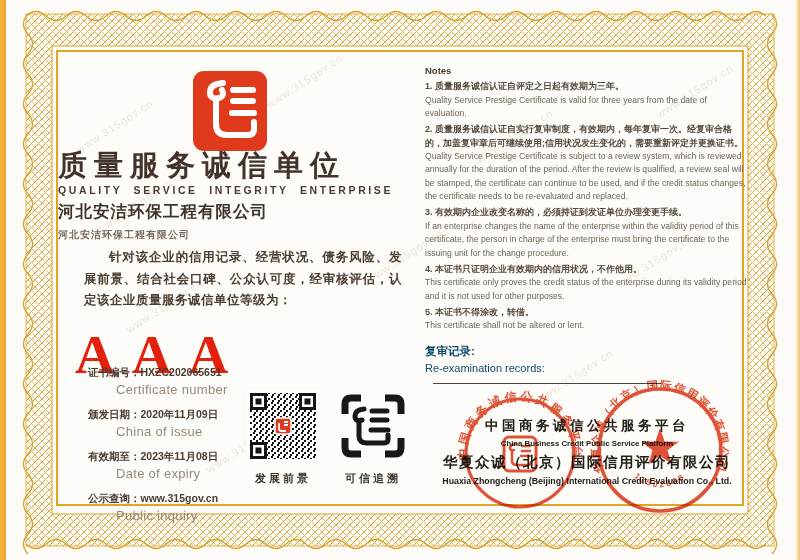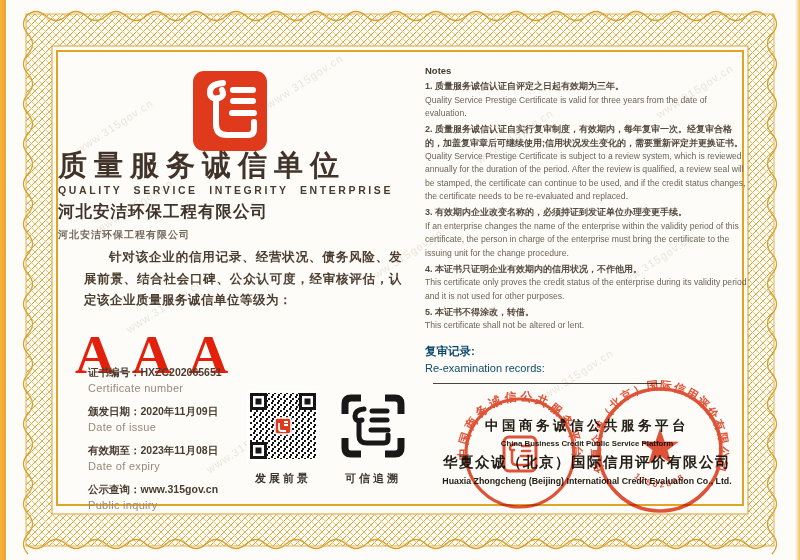--- a/index.html
+++ b/index.html
@@ -27,21 +27,21 @@
     color:#3f332b;letter-spacing:1px;}
   .address{left:58px;top:228px;width:368px;font-size:10px;font-weight:bold;
     color:#75695c;letter-spacing:1px;}
   .statement{left:84px;top:247px;width:318px;font-size:12.5px;font-weight:bold;
     color:#4c3e31;line-height:1.72;text-align:justify;text-indent:2em;letter-spacing:.5px;}
   .grade{left:58px;top:283px;width:368px;font-family:"Liberation Serif",serif;
     font-size:55px;font-weight:bold;letter-spacing:17px;color:#e3200b;text-indent:17px;margin-top:40px;}
   .details{left:88px;top:366px;width:160px;}
   .drow{margin-bottom:11px;}
   .dcn{font-size:10.5px;font-weight:bold;color:#4a3c30;white-space:nowrap;}
-  .den{font-size:11px;color:#97897a;margin-top:2px;letter-spacing:.3px;}
+  .den{font-size:13px;color:#97897a;margin-top:2px;letter-spacing:.3px;margin-left:28px;}
   .qr-block,.trace-block{width:86px;text-align:center;}
   .mark-label{font-size:11px;font-weight:bold;letter-spacing:3px;color:#3c342c;margin-top:5px;}
   
   .notes{left:425px;top:62px;width:322px;color:#564b3f;}
   .notes-title{font-size:10px;font-weight:bold;color:#453a2f;}
   .notes-sub{font-size:9.5px;font-weight:bold;color:#453a2f;margin:3px 0 4px;}
   .ncn{font-size:9px;font-weight:bold;color:#554a3e;line-height:1.5;margin-top:3px;}
   .nen{font-size:8.6px;color:#6e6356;line-height:1.55;}
   .review{left:425px;top:344px;width:322px;color:#0c4a6e;}
   .rcn{font-size:11.5px;font-weight:bold;}
@@ -109,21 +109,21 @@
   <div class="abs statement">针对该企业的信用记录、经营状况、债务风险、发展前景、结合社会口碑、公众认可度，经审核评估，认定该企业质量服务诚信单位等级为：</div>
   <div class="abs center grade">AAA</div>
 
   <div class="abs details">
     <div class="drow">
       <div class="dcn"><span>证书编号：</span><span>HXZC202065651</span></div>
       <div class="den">Certificate number</div>
     </div>
     <div class="drow">
       <div class="dcn"><span>颁发日期：</span><span>2020年11月09日</span></div>
-      <div class="den">Date of issue</div>
+      <div class="den">China of issue</div>
     </div>
     <div class="drow">
       <div class="dcn"><span>有效期至：</span><span>2023年11月08日</span></div>
       <div class="den">Date of expiry</div>
     </div>
     <div class="drow">
       <div class="dcn"><span>公示查询：</span><span>www.315gov.cn</span></div>
       <div class="den">Public inquiry</div>
     </div>
   </div>

